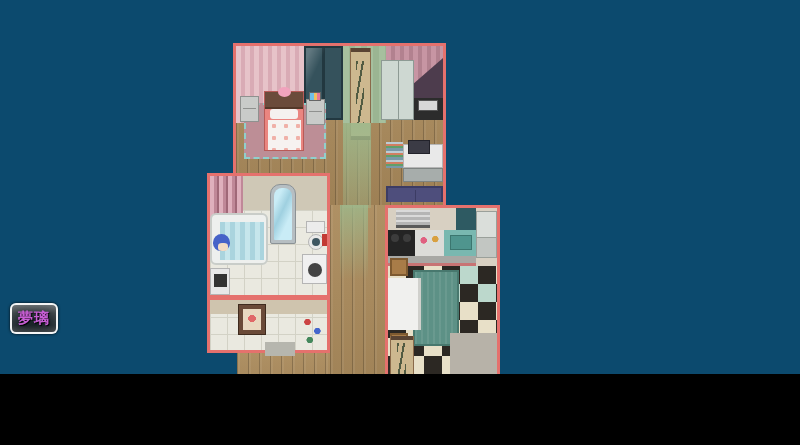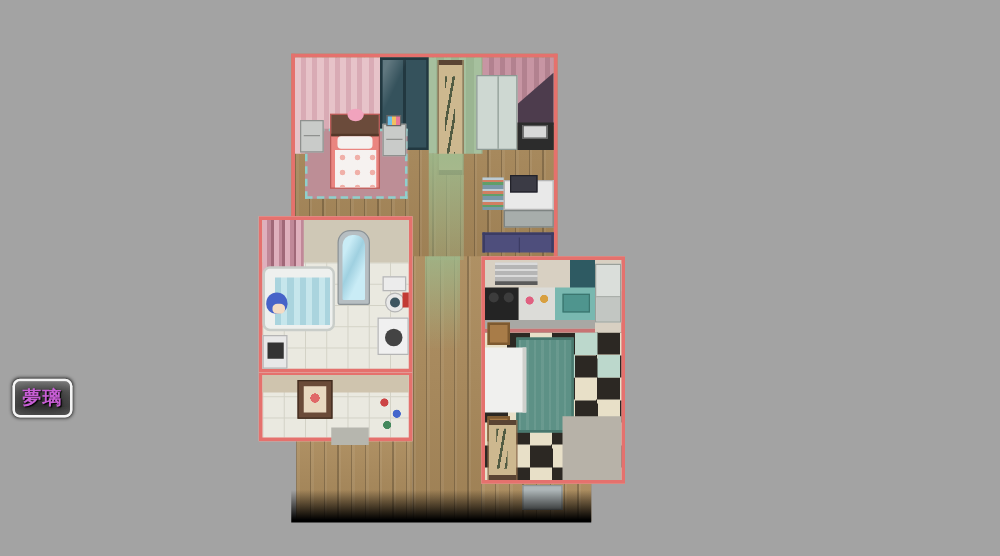--- a/index.html
+++ b/index.html
@@ -1,18 +1,18 @@
 <!DOCTYPE html>
 <html><head>
 <meta charset="utf-8">
 <style>
   html,body{margin:0;padding:0;background:#000;}
   *{box-sizing:border-box;}
   .screen{
-    position:relative;width:800px;height:445px;background:#a3a3a3;overflow:hidden;
+    position:relative;width:800px;height:374px;background:#0c4a6e;overflow:hidden;
     font-family:"DejaVu Sans","Liberation Sans",sans-serif;
   }
   .abs{position:absolute;}
 
   
   .wood{
     background-color:#ab8b5c;
     background-image:
       repeating-linear-gradient(90deg, rgba(0,0,0,.20) 0 1px, rgba(255,255,255,.06) 1px 3px, rgba(0,0,0,0) 3px 11px),
       linear-gradient(180deg, rgba(255,255,255,.05), rgba(0,0,0,.08));

